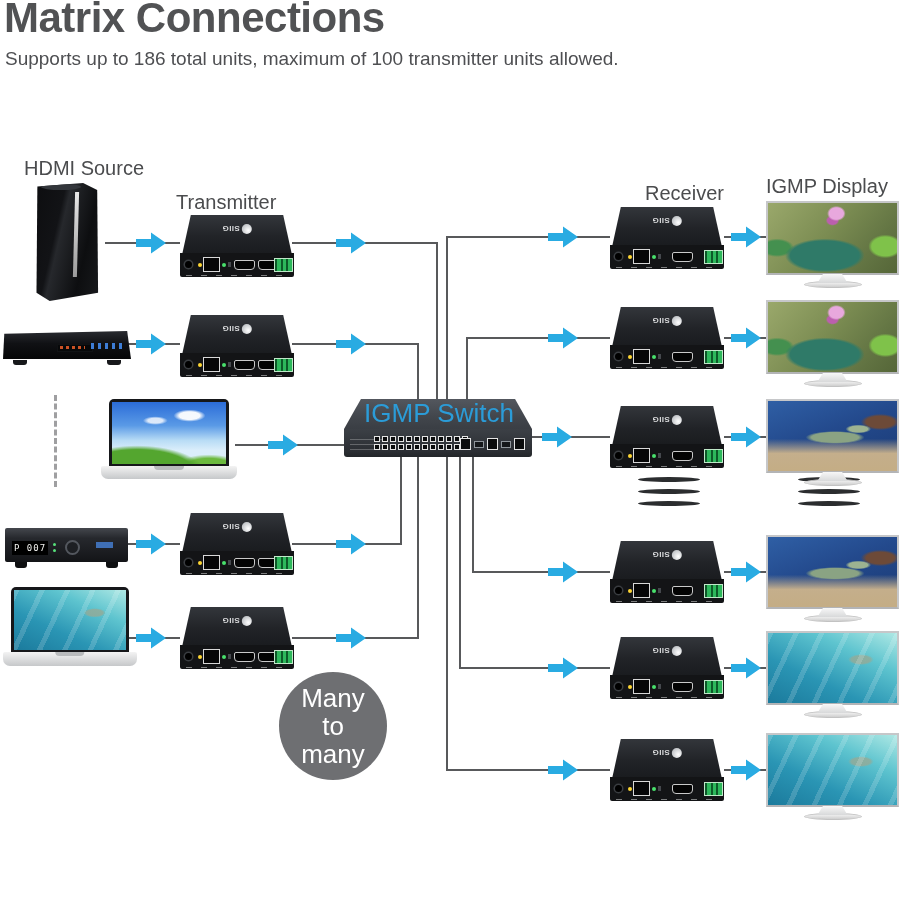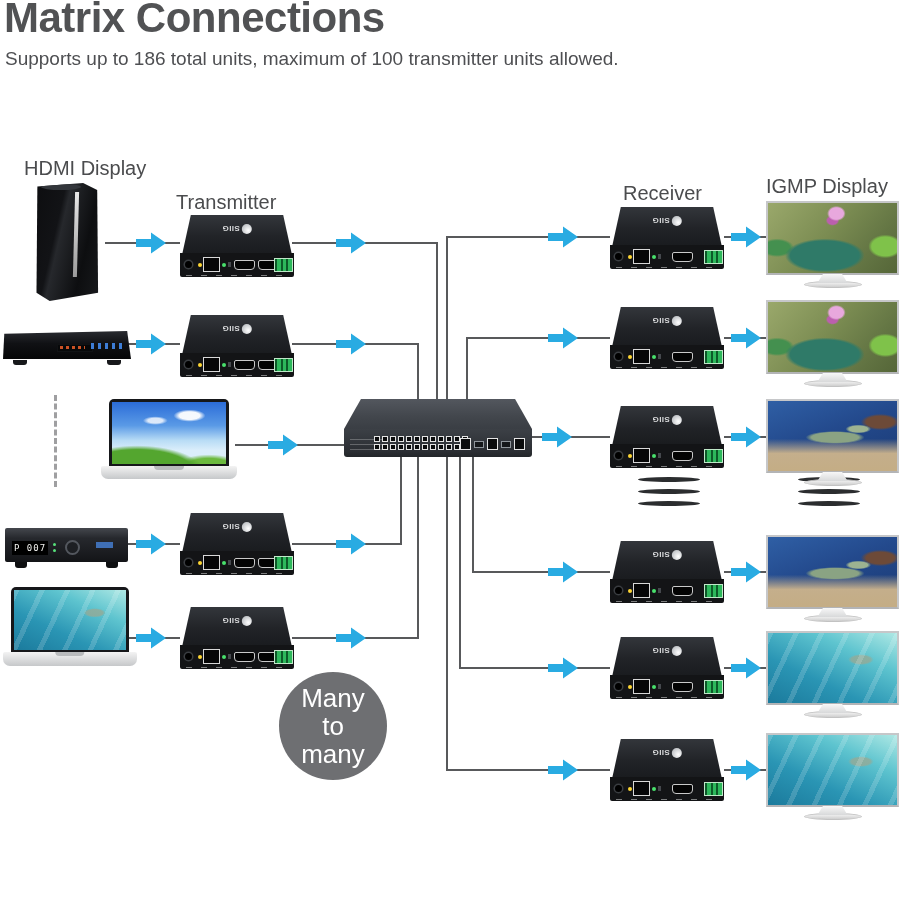--- a/index.html
+++ b/index.html
@@ -135,23 +135,23 @@
       linear-gradient(#2b6cd8 0%,#5a9ae6 38%,#b8dcf5 62%,#dbeefb 78%);}
 </style>
 </head>
 <body>
 
 <div class="stage">
 
   <div class="title">Matrix Connections</div>
   <div class="subtitle">Supports up to 186 total units, maximum of 100 transmitter units allowed.</div>
 
-  <div class="dlabel" style="left:24px;top:157px">HDMI Display</div>
+  <div class="dlabel" style="left:24px;top:157px">HDMI Source</div>
   <div class="dlabel" style="left:176px;top:191px">Transmitter</div>
-  <div class="dlabel" style="left:623px;top:182px">Receiver</div>
+  <div class="dlabel" style="left:645px;top:182px">Receiver</div>
   <div class="dlabel" style="left:766px;top:175px">IGMP Display</div>
 
   <div class="hline" style="left:105px;top:242px;width:75px"></div>
   <div class="hline" style="left:124px;top:343px;width:56px"></div>
   <div class="hline" style="left:235px;top:444px;width:111px"></div>
   <div class="hline" style="left:124px;top:543px;width:56px"></div>
   <div class="hline" style="left:128px;top:637px;width:52px"></div>
 
   <div class="hline" style="left:292px;top:242px;width:146px"></div>
   <div class="vline" style="left:436px;top:242px;height:170px"></div>
@@ -349,20 +349,21 @@
       </div>
       <div class="sw-uplinks">
         <i class="up-rj"></i>
           <i class="up-sfp"></i>
           <i class="up-rj"></i>
           <i class="up-sfp"></i>
           <i class="up-rj"></i>
       </div>
     </div>
   </div>
+  <div class="switch-label">IGMP Switch</div>
 
   <div class="devbox rx" style="left:610px;top:207px">
     <div class="db-top">
         <span class="logo">
           <i class="logo-dot"></i>
           <b>SIIG</b>
         </span>
       </div>
     <div class="db-front">
         <i class="p-dc"></i>

